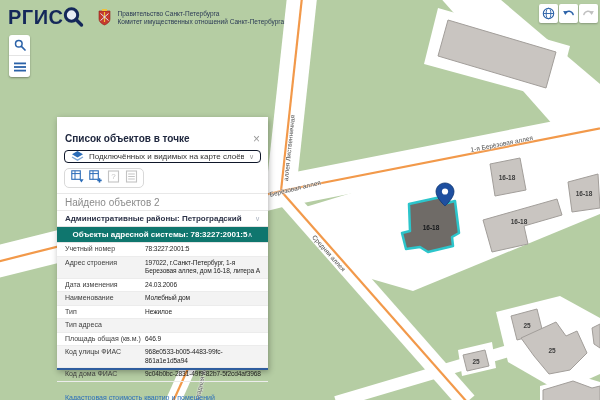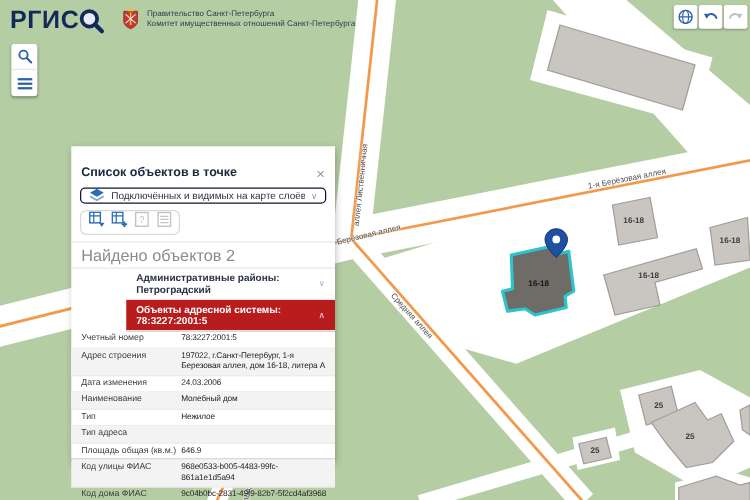--- a/index.html
+++ b/index.html
@@ -8,21 +8,21 @@
   .stage svg.map-svg{position:absolute;left:0;top:0;}
 
   
   .street-label{position:absolute;font-size:6.5px;color:#4f4f4f;white-space:nowrap;
     text-shadow:0 0 2px #fff,0 0 2px #fff,0 0 1px #fff;transform-origin:center;}
   .bldg-label{position:absolute;font-size:6.5px;font-weight:bold;color:#3d3d3d;
     white-space:nowrap;transform:translate(-50%,-50%);}
   .bldg-label.on-dark{color:#14171a;}
 
   
-  .logo-block{position:absolute;left:8px;top:5px;display:flex;align-items:flex-start;}
+  .logo-block{position:absolute;left:8px;top:5px;display:flex;align-items:center;}
   .rgis-text{font-size:20px;font-weight:bold;color:#15285a;letter-spacing:.5px;line-height:22px;}
   .rgis-mag{margin-left:-2px;margin-top:1px;}
   .crest{margin-left:14px;margin-top:2px;}
   .gov-lines{margin-left:7px;margin-top:3px;font-size:6.5px;line-height:8px;color:#2b3a55;}
 
   
   .side-btns{position:absolute;left:9px;top:35px;width:21px;border-radius:3px;overflow:hidden;
     box-shadow:0 1px 2px rgba(0,0,0,.35);}
   .side-btns .mbtn{width:21px;height:21px;background:#fff;display:flex;align-items:center;
     justify-content:center;border-bottom:1px solid #e4e4e4;box-sizing:border-box;}
@@ -37,26 +37,26 @@
     display:flex;flex-direction:column;box-sizing:border-box;}
   .p-head{display:flex;justify-content:space-between;align-items:center;padding:16px 8px 4px;}
   .p-title{font-size:10px;font-weight:bold;color:#20283f;}
   .p-close{font-size:12px;line-height:10px;color:#9a9a9a;cursor:pointer;}
   .dropdown{margin:2px 7px 5px;border:1px solid #0f172a;border-radius:4px;height:20px;
     display:flex;align-items:center;padding:0 6px;gap:5px;box-sizing:border-box;}
   .dd-text{font-size:8px;color:#333;flex:1;white-space:nowrap;overflow:hidden;}
   .dd-chev{color:#999;font-size:7px;}
   .toolbar{margin:0 7px 5px;border:1px solid #d9d9d9;border-radius:5px;width:80px;height:20px;
     display:flex;align-items:center;justify-content:space-around;padding:0 3px;box-sizing:border-box;}
-  .found{font-size:13px;color:#8b8b8b;padding:3px 8px 2px;border-top:1px solid #e8e8e8;
+  .found{font-size:10px;color:#8b8b8b;padding:3px 8px 2px;border-top:1px solid #e8e8e8;
     border-bottom:1px solid #e8e8e8;}
   .group{display:flex;justify-content:space-between;align-items:center;padding:3px 8px;
-    font-weight:bold;font-size:8px;color:#2c3247;border-bottom:1px solid #e3e3e3;cursor:pointer;margin-left:44px;}
+    font-weight:bold;font-size:8px;color:#2c3247;border-bottom:1px solid #e3e3e3;cursor:pointer;}
   .group .g-chev{color:#aab2bf;font-size:7px;font-weight:normal;}
-  .group.selected{background:#b91c1c;color:#fff;}
+  .group.selected{background:#0f766e;color:#fff;justify-content:center;}
   .group.selected .g-chev{color:#dfe6f2;}
   .drow{display:flex;padding:2px 6px 2px 8px;border-bottom:1px solid #ececec;}
   .drow.alt{background:#f3f3f3;}
   .dlabel{width:80px;flex-shrink:0;color:#3c3c3c;font-size:7px;line-height:8.5px;}
   .dvalue{flex:1;color:#1e1e1e;font-size:6.6px;line-height:8.5px;letter-spacing:-.1px;
     word-break:break-word;}
   .linkrow{padding:4px 8px 3px;border-bottom:1px solid #ececec;}
   .plink{color:#2a6ebb;text-decoration:underline;font-size:7px;cursor:pointer;}
   .p-spacer{flex:1;}
 </style>

